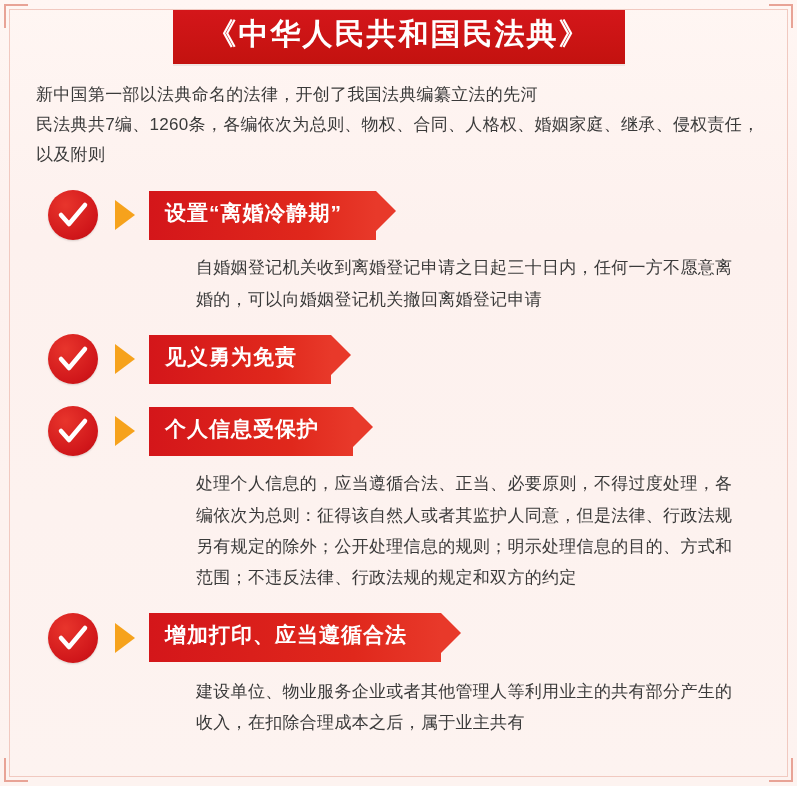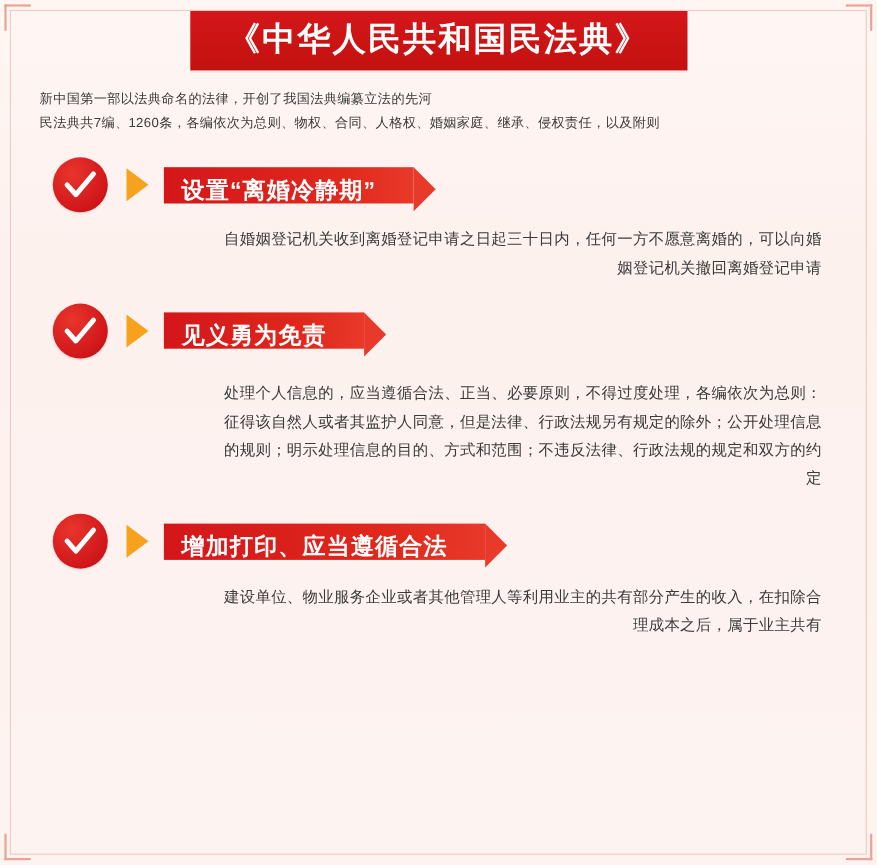--- a/index.html
+++ b/index.html
@@ -53,26 +53,27 @@
   .title-banner {
     background: linear-gradient(to bottom, #d4161a 0%, #c3120f 100%);
     color: #fff;
     font-size: 30px;
     font-weight: bold;
     letter-spacing: 2px;
     padding: 11px 34px 13px 34px;
     line-height: 1;
     text-align: right;
     box-shadow: 0 2px 0 rgba(0,0,0,0.06);
+    font-family: Liberation Mono, monospace;
   }
 
   .intro {
     position: relative;
     margin: 16px 20px 0 20px;
-    font-size: 12px;
+    font-size: 17px;
     line-height: 1.75;
     color: #3a3a3a;
     letter-spacing: 0.3px;
   }
 
   .items {
     position: relative;
     margin-top: 18px;
   }
   .item {
@@ -110,41 +111,40 @@
   .ribbon {
     margin-left: 14px;
     position: relative;
     display: inline-block;
     background: linear-gradient(to right, #d4161a 0%, #e0281c 70%, #e8392a 100%);
     color: #fff;
     font-size: 21px;
     font-weight: bold;
     letter-spacing: 1px;
     line-height: 1;
-    padding: 11px 34px 4px 16px;
+    padding: 11px 34px 20px 16px;
     height: 18px;
   }
   .ribbon::after {
     content: "";
     position: absolute;
     right: -20px;
     top: 0;
     width: 0;
     height: 0;
     border-top: 20.5px solid transparent;
     border-bottom: 20.5px solid transparent;
     border-left: 20px solid #e8392a;
   }
   .body-text {
     margin: 9px 34px 0 180px;
-    font-size: 14px;
+    font-size: 17px;
     line-height: 1.85;
     color: #3a3a3a;
     letter-spacing: 0.3px;
-    text-align: right;
   }
   .gap-lg { margin-bottom: 16px; }
   .gap-md { margin-bottom: 10px; }
 </style>
 </head>
 <body>
 
 <div class="page">
   <div class="frame"></div>
   <div class="corner tl"></div>
@@ -182,20 +182,29 @@
           <svg width="50" height="50" viewBox="0 0 50 50" aria-hidden="true">
             <path d="M13 25 L21 34 L37 15" fill="none" stroke="#ffffff" stroke-width="4.5" stroke-linecap="round" stroke-linejoin="round"></path>
           </svg>
         </div>
         <div class="arrow"></div>
         <div class="ribbon">见义勇为免责</div>
       </div>
     </div>
 
     <div class="item gap-lg">
+      <div class="item-head">
+        <div class="check">
+          <svg width="50" height="50" viewBox="0 0 50 50" aria-hidden="true">
+            <path d="M13 25 L21 34 L37 15" fill="none" stroke="#ffffff" stroke-width="4.5" stroke-linecap="round" stroke-linejoin="round"></path>
+          </svg>
+        </div>
+        <div class="arrow"></div>
+        <div class="ribbon">个人信息受保护</div>
+      </div>
       <div class="body-text">处理个人信息的，应当遵循合法、正当、必要原则，不得过度处理，各编依次为总则：征得该自然人或者其监护人同意，但是法律、行政法规另有规定的除外；公开处理信息的规则；明示处理信息的目的、方式和范围；不违反法律、行政法规的规定和双方的约定</div>
     </div>
 
     <div class="item gap-md">
       <div class="item-head">
         <div class="check">
           <svg width="50" height="50" viewBox="0 0 50 50" aria-hidden="true">
             <path d="M13 25 L21 34 L37 15" fill="none" stroke="#ffffff" stroke-width="4.5" stroke-linecap="round" stroke-linejoin="round"></path>
           </svg>
         </div>

